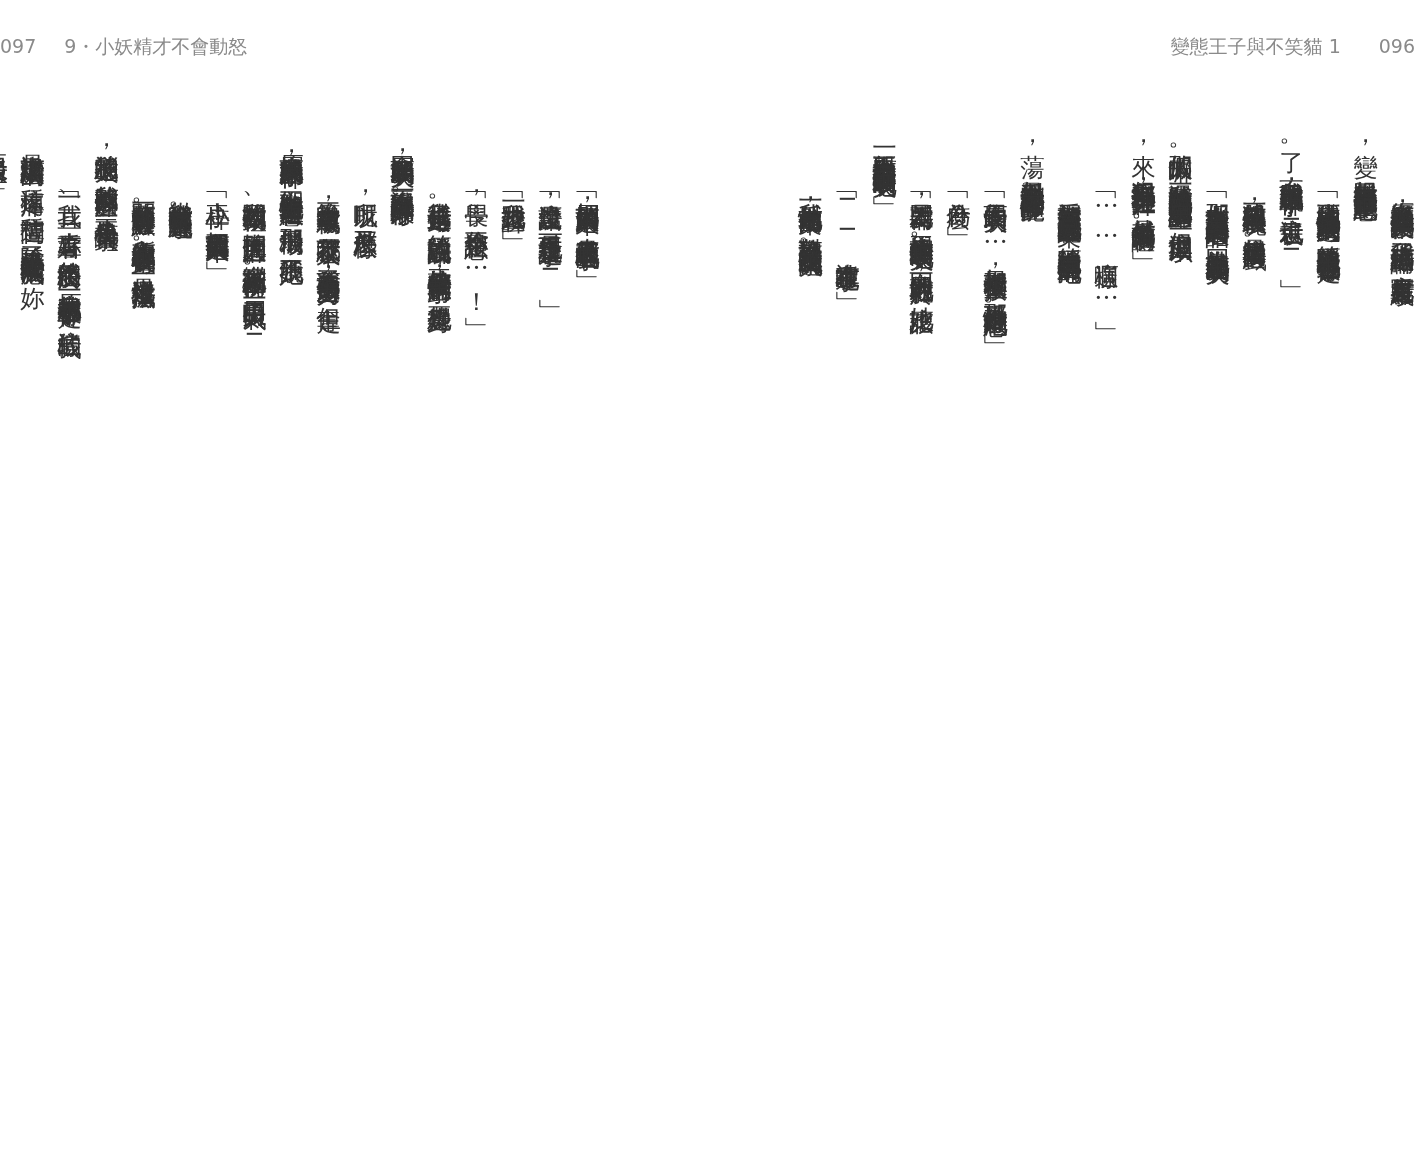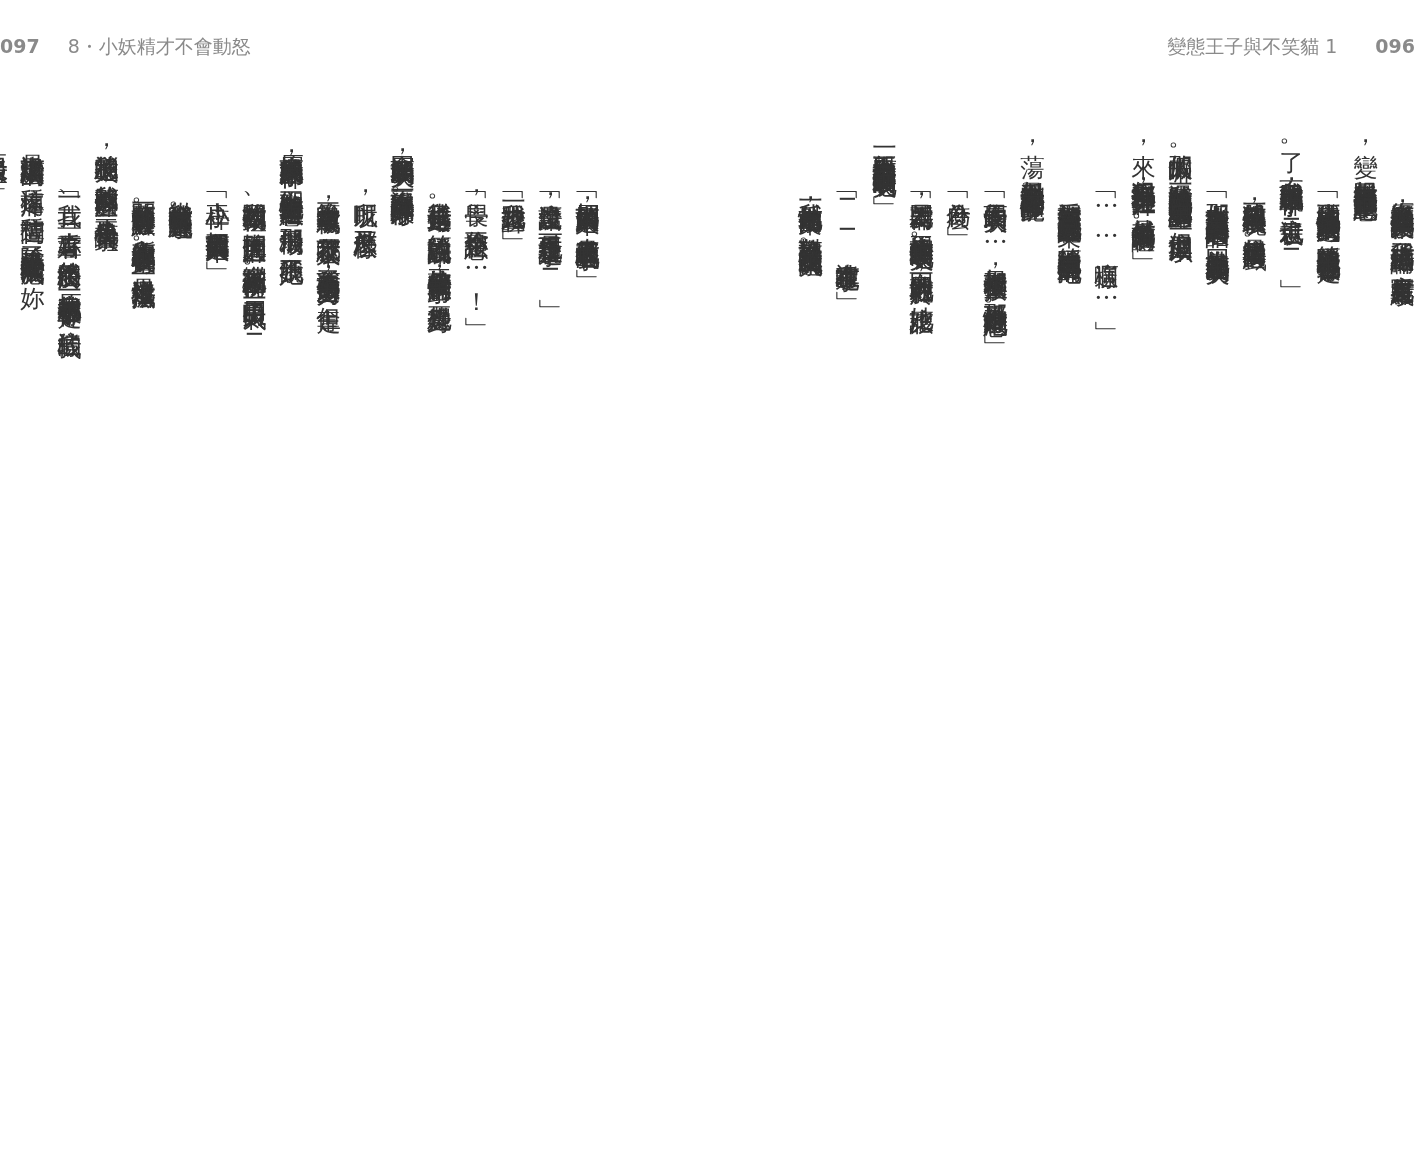--- a/index.html
+++ b/index.html
@@ -7,21 +7,21 @@
     width: 1419px; height: 1164px; position: relative; overflow: hidden;
     font-family: "DejaVu Serif", "Liberation Serif", serif;
     color: #2b2b2b;
   }
   .header {
     position: absolute; top: 34px; font-family: "DejaVu Sans", "Liberation Sans", sans-serif;
     font-size: 19px; color: #8a8a8a; white-space: nowrap; letter-spacing: 0px;
   }
   .header.left { left: 0px; }
   .header.right { right: 4px; }
-  .header .pnum { font-weight: 700; text-align: center; }
+  .header .pnum { font-weight: 400; text-align: center; }
   .header .gap { display: inline-block; width: 28px; }
   .header .gap2 { display: inline-block; width: 38px; }
 
   .page {
     position: absolute; top: 0; height: 1164px;
   }
   .col {
     position: absolute;
     writing-mode: vertical-rl;
     text-orientation: upright;
@@ -29,21 +29,21 @@
     line-height: 27px;
     letter-spacing: 0.9px;
     white-space: nowrap;
     color: #333;
   }
 </style>
 </head>
 <body>
 
 <div class="header left">
-  <span class="pnum">097</span><span class="gap"></span><span>8・小妖精才不會動怒</span>
+  <span class="pnum">097</span><span class="gap"></span><span>9・小妖精才不會動怒</span>
 </div>
 <div class="header right">
   <span>變態王子與不笑貓 1</span><span class="gap2"></span><span class="pnum">096</span>
 </div>
 
 <div id="right-page" class="page" style="left:0;width:1419px;">
     <div class="col" style="left: 1389px; top: 183px;">在經歷過繁複的觀察與調查作業後，我才得出了這樣的結論。寬度看起來是有點改</div>
     <div class="col" style="left: 1352px; top: 135px;">變，但就跟木雕貓像變成肉包子體型差不多意思吧。</div>
     <div class="col" style="left: 1315px; top: 183px;">「戳太的抱枕連同他的煩惱一起來到我的身邊，筒隱的肉包子跟笑容也都被貓像奪走</div>
     <div class="col" style="left: 1278px; top: 135px;">了。而我的皮帶現在就在小豆梓手中，這也就表示──」</div>

